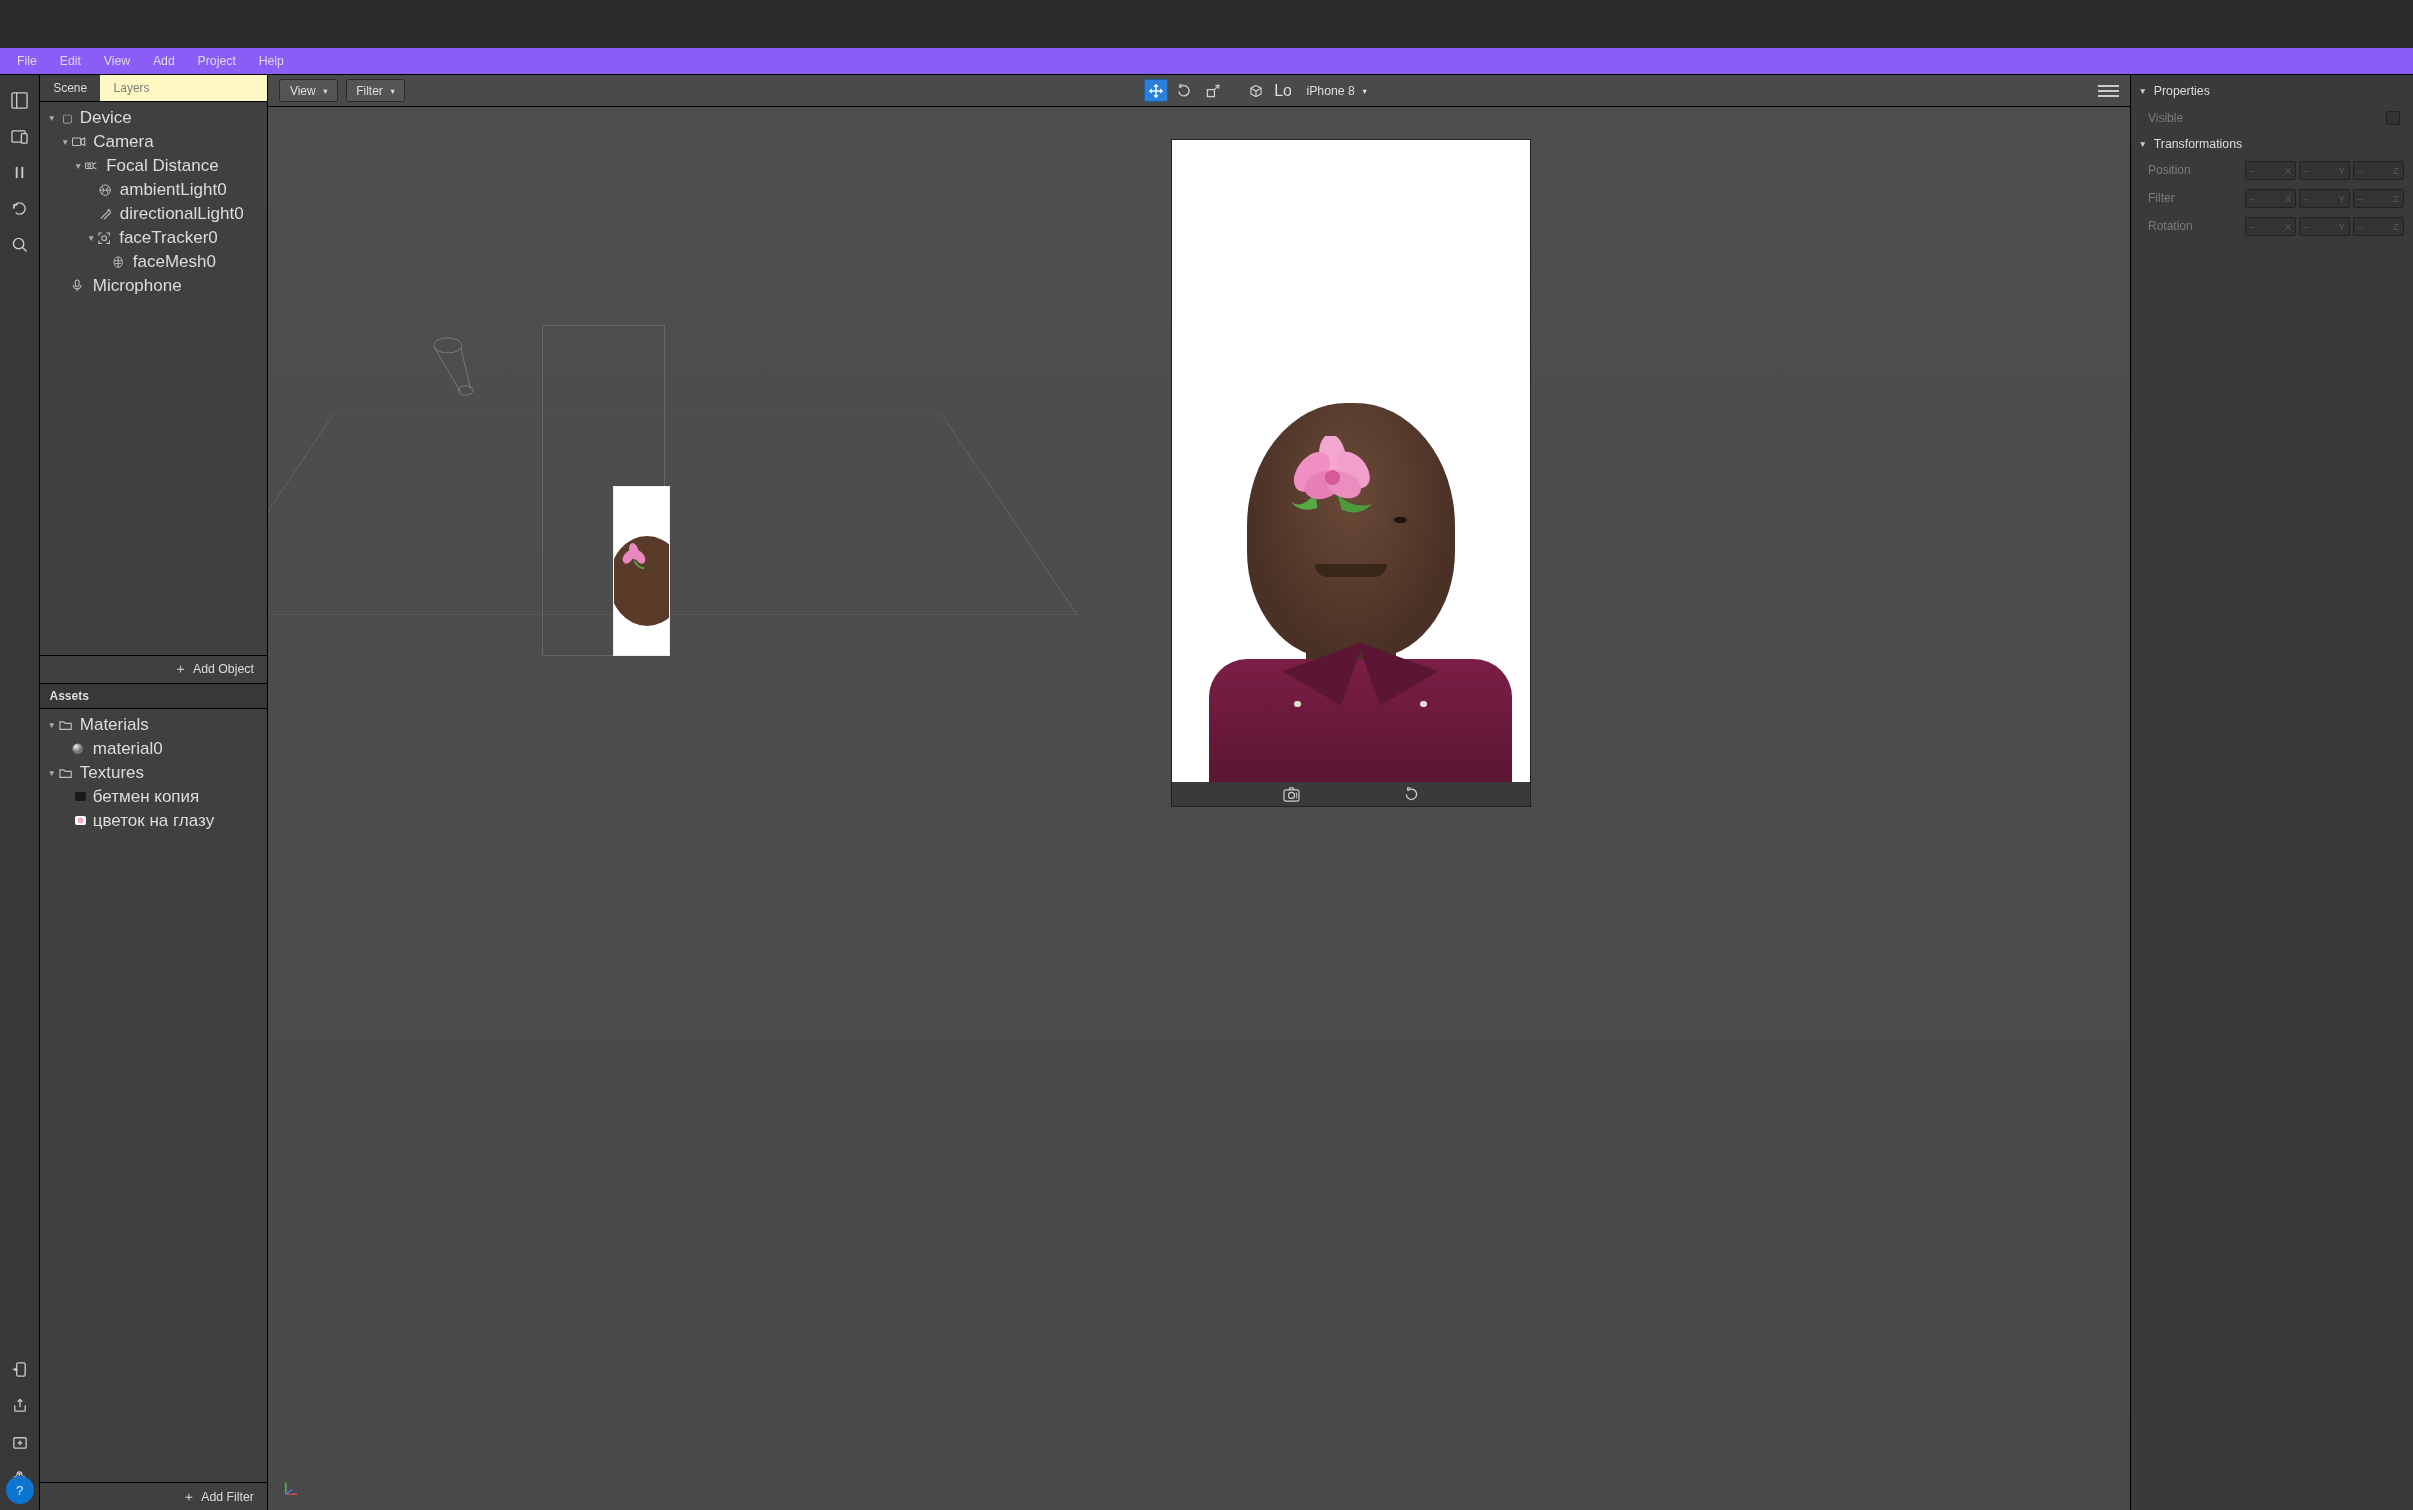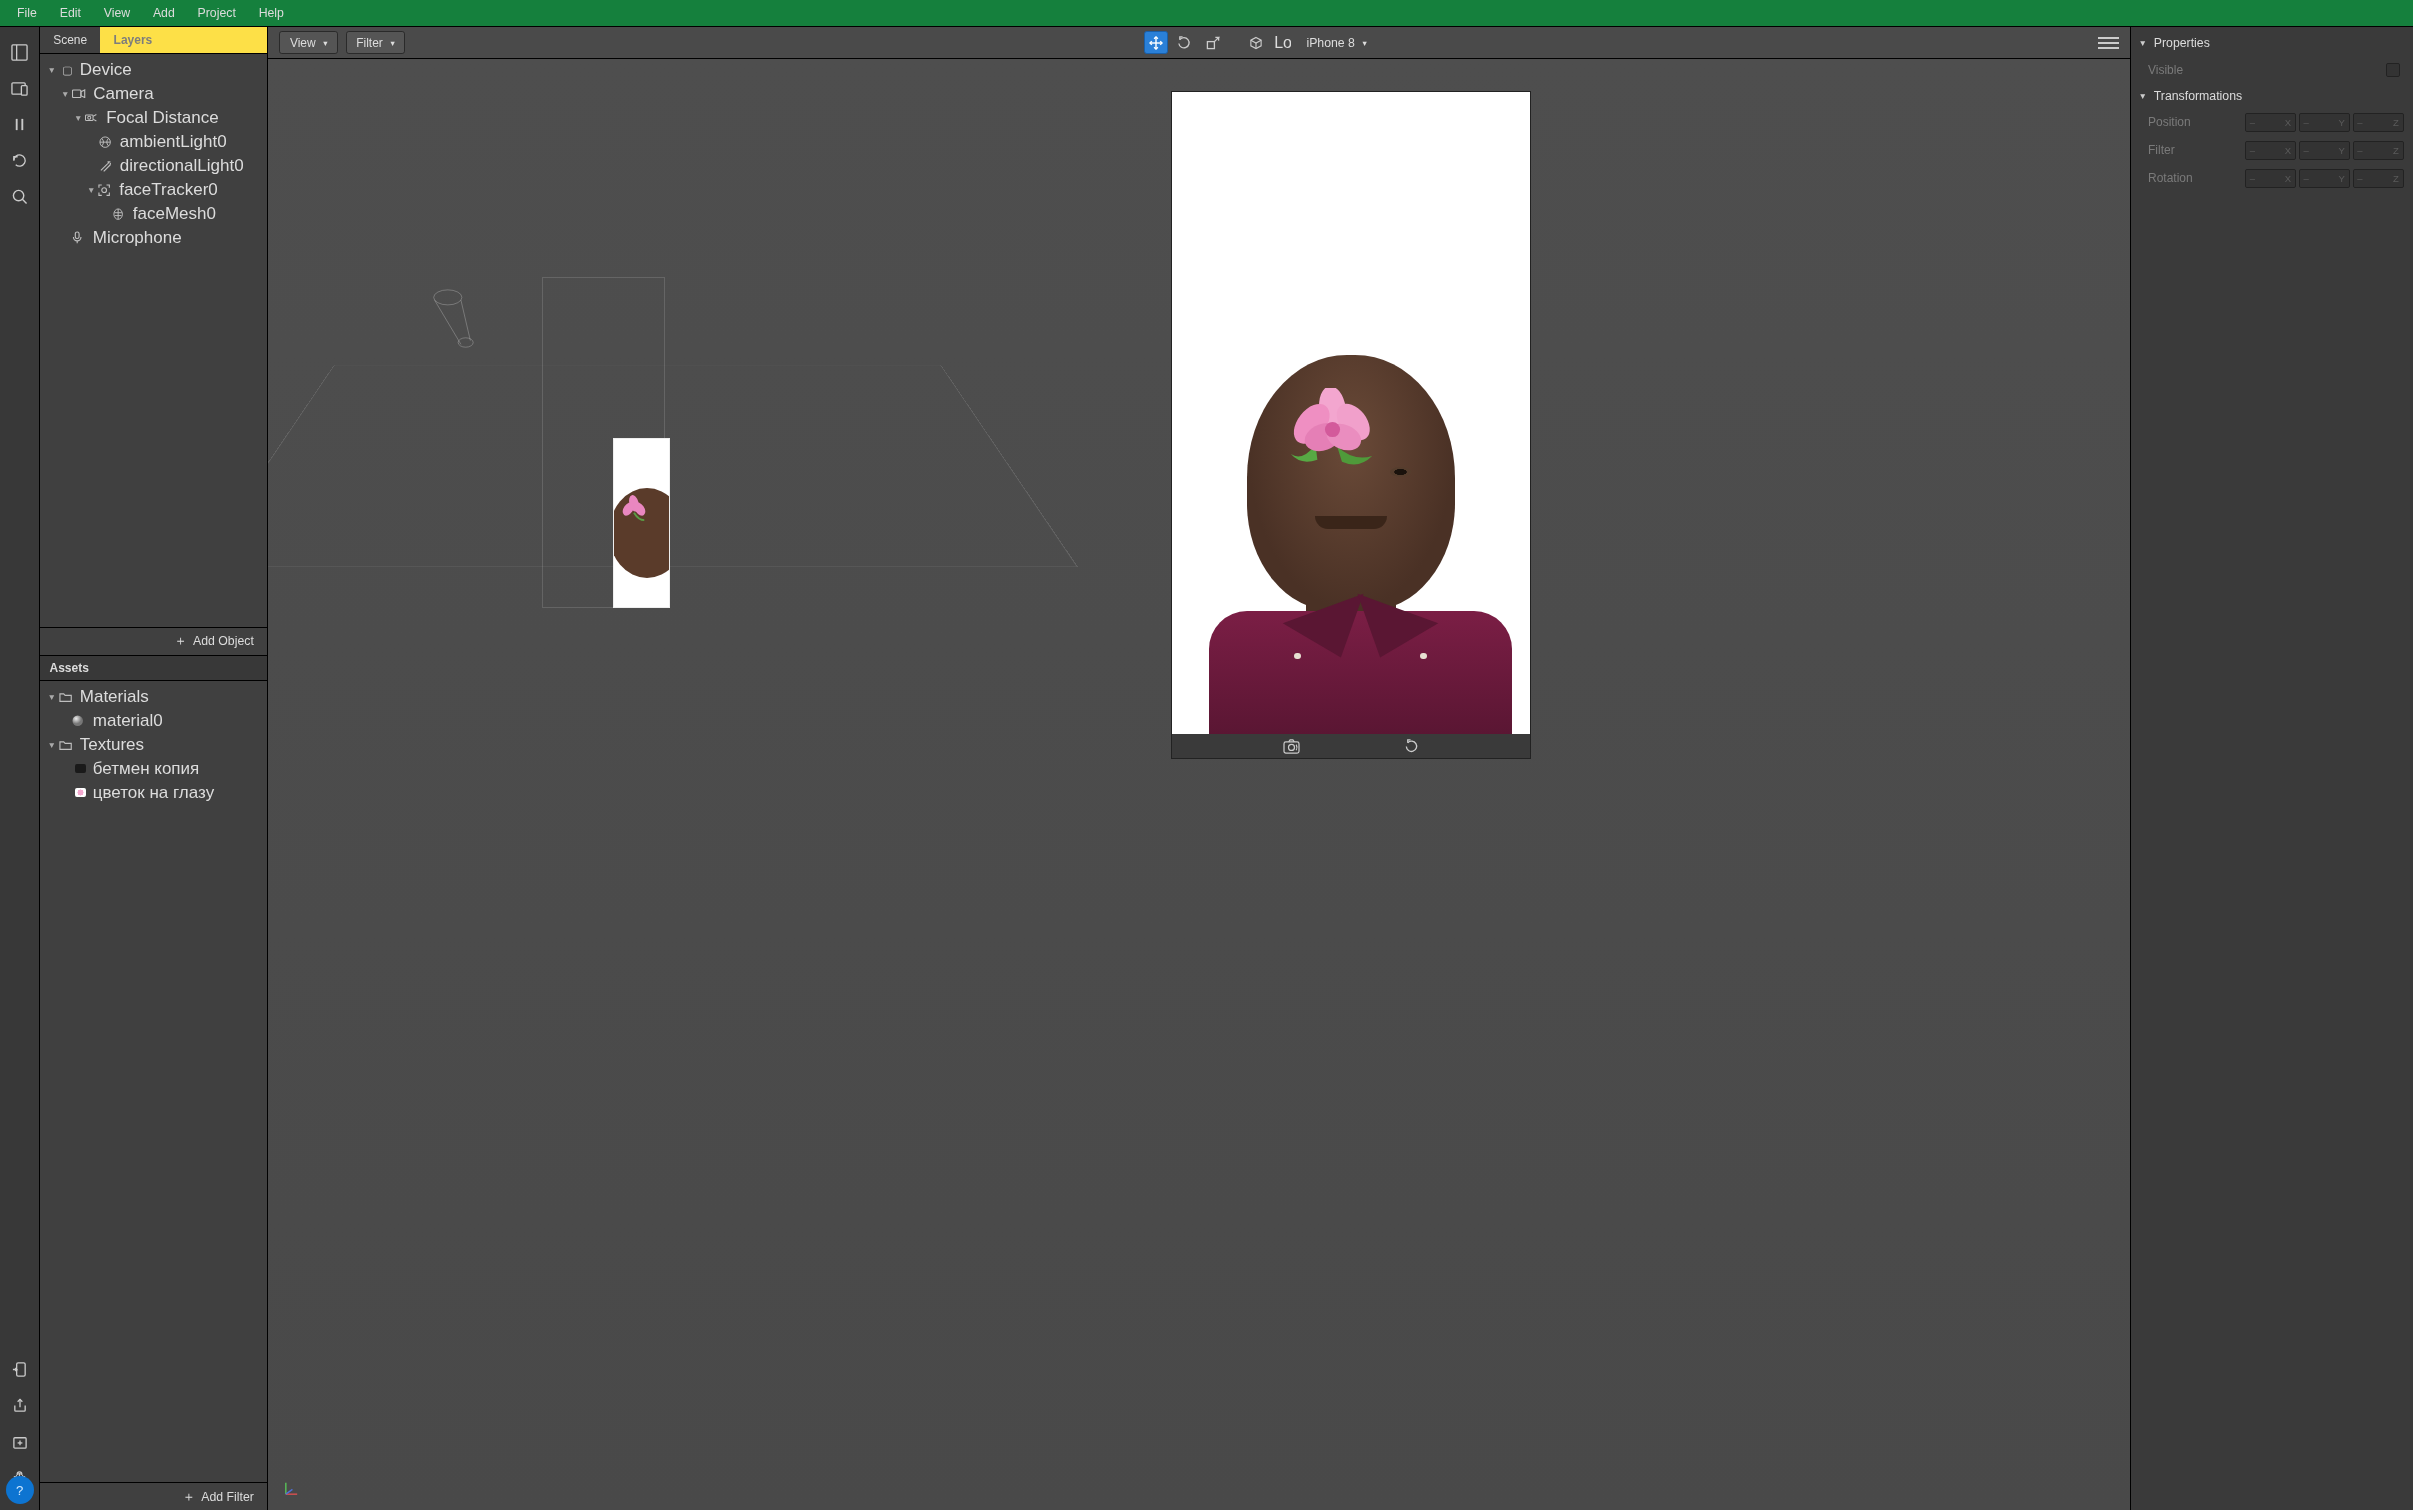--- a/index.html
+++ b/index.html
@@ -1,32 +1,32 @@
 <!DOCTYPE html>
 <html style="font-size:15px"><head>
 <meta charset="utf-8">
 <style>
 * { box-sizing: border-box; margin: 0; padding: 0; font-family: -apple-system, BlinkMacSystemFont, "Segoe UI", Helvetica, Arial, sans-serif; }
 body { background: #2b2b2b; color: #cfcfcf; overflow: hidden; height: 100vh; width: 100vw; font-size: 12px; user-select: none; }
 
 .root { display: flex; flex-direction: column; height: 100%; width: 100%; }
 
-.menubar { height: 27.4px; background: #15803d; border-bottom: 0.9px solid #000; display:flex; align-items:center; padding-left:5.7px; flex-shrink:0;}
+.menubar { height: 27.4px; background: #8b5cf6; border-bottom: 0.9px solid #000; display:flex; align-items:center; padding-left:5.7px; flex-shrink:0;margin-top:48px;}
 .menubar .mitem { padding: 0 11.4px; cursor:default; font-size:12.3px; color:#dcdcdc;}
 
 .main { flex:1; display:flex; min-height:0; }
 
 .toolbar-left { width:40px; background:#383838; border-right:0.9px solid #000; display:flex; flex-direction:column; align-items:center; padding-top:13.2px;}
 .toolbar-left .tbicon { width:23px; height:23px; margin-bottom:13.2px; display:flex; align-items:center; justify-content:center; color:#cacaca;}
 .toolbar-left .spacer { flex:1; }
 
 .left-pane { width:228px; background:#404040; border-right:0.9px solid #000; display:flex; flex-direction:column;}
 .left-pane .tabs { display:flex; height:26.5px; border-bottom:0.9px solid #000;}
 .left-pane .tab { padding:5.7px 13.2px; font-weight:400; color:#dcdcdc;}
-.left-pane .tab.inactive{background:#fde047;color:#7d7d7d;font-weight:700; flex:1;}
+.left-pane .tab.inactive{background:#fef9c3;color:#7d7d7d;font-weight:400; flex:1;}
 
 .tree { flex:1; overflow:auto; padding-top:3.8px;}
 .tree-row { display:flex; align-items:center; height:24px; padding-left:5.7px; cursor:default;}
 .tree .arrow{width:11.4px; font-size:8.5px; color:#aaa;}
 .tree .icon{width:17px;text-align:center;color:#bfbfbf;font-size:11.4px; margin-right:3.8px;}
 .tree .label{color:#dcdcdc; font-size:17px;}
 .add-row{height:28px;display:flex;align-items:center;justify-content:flex-end;padding-right:13.2px;border-top:0.9px solid #000;background:#404040;color:#dcdcdc;}
 .add-row .plus{margin-right:5.7px;font-size:13.2px;}
 .add-row span{font-size:12.3px;}
 

